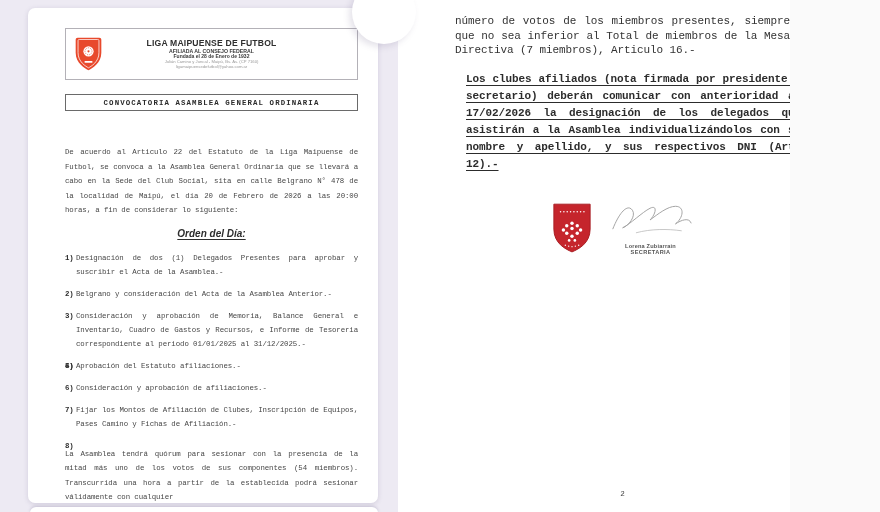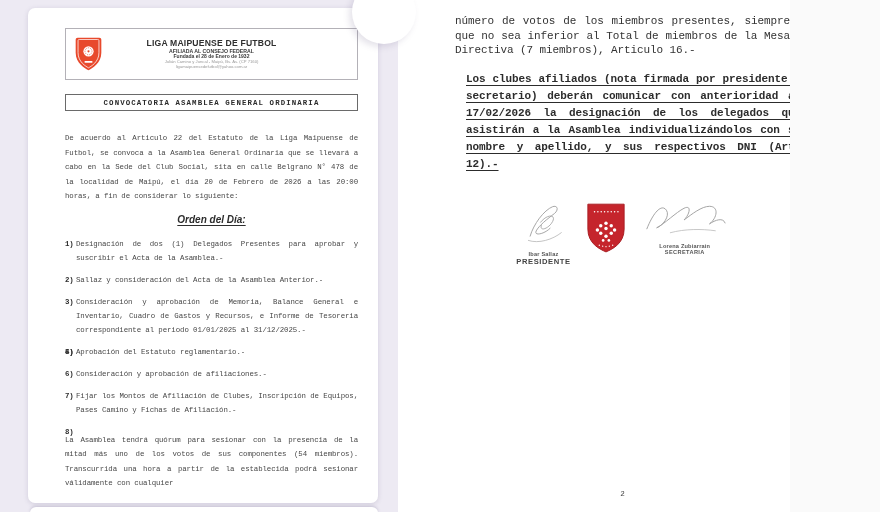--- a/index.html
+++ b/index.html
@@ -17,21 +17,21 @@
   
   .header-box{display:flex;align-items:center;border:1px solid #b3b1b7;height:50px;
               position:relative;margin-bottom:14px;background:#fff;}
   .logo{margin-left:9px;flex:0 0 auto;}
   .header-text{position:absolute;left:0;right:0;text-align:center;line-height:1.18;}
   .ht1{font-size:8.6px;font-weight:bold;color:#2f2f2f;letter-spacing:.2px;}
   .ht2{font-size:5.2px;font-weight:bold;color:#3a3a3a;}
   .ht3{font-size:5px;font-weight:bold;color:#3a3a3a;}
   .ht4,.ht5{font-size:4.2px;color:#9a9a9a;}
   .title-box{border:1px solid #6a6a6a;height:15px;display:flex;align-items:center;justify-content:center;
-             margin-bottom:20px;font-family:"Liberation Mono","DejaVu Sans Mono",monospace;
+             margin-bottom:34px;font-family:"Liberation Mono","DejaVu Sans Mono",monospace;
              font-weight:bold;font-size:7.4px;letter-spacing:1.1px;color:#2b2b2b;}
   .doc{font-family:"Liberation Mono","DejaVu Sans Mono",monospace;color:#474747;
        font-size:7.4px;line-height:14.5px;letter-spacing:-.1px;text-align:justify;}
   .intro{margin:4px 0 10px 0;}
   .agenda-title{text-align:center;margin:0 0 12px 0;font-weight:bold;font-style:italic;
                 font-size:10px;color:#2d2d2d;}
   .agenda-title span{text-decoration:underline;text-underline-offset:2px;}
   .item{position:relative;padding-left:11px;margin-bottom:8px;line-height:14px;}
   .item .num{position:absolute;left:0;font-weight:bold;color:#2e2e2e;}
   .closing{margin:16px 0 0 0;}
@@ -86,32 +86,32 @@
     <div class="agenda-title">
       <span>Orden del Día:</span>
     </div>
 
     <div class="doc item">
       <span class="num">1)</span>
       <span class="txt">Designación de dos (1) Delegados Presentes para aprobar y suscribir el Acta de la Asamblea.-</span>
     </div>
     <div class="doc item">
       <span class="num">2)</span>
-      <span class="txt">Sallaz y consideración del Acta de la Asamblea Anterior.-</span>
+      <span class="txt">Belgrano y consideración del Acta de la Asamblea Anterior.-</span>
     </div>
     <div class="doc item">
       <span class="num">3)</span>
       <span class="txt">Consideración y aprobación de Memoria, Balance General e Inventario, Cuadro de Gastos y Recursos, e Informe de Tesoreria correspondiente al periodo 01/01/2025 al 31/12/2025.-</span>
     </div>
     <div class="doc item">
       <span class="num">4)</span>
     </div>
     <div class="doc item">
       <span class="num">5)</span>
-      <span class="txt">Aprobación del Estatuto reglamentario.-</span>
+      <span class="txt">Aprobación del Estatuto afiliaciones.-</span>
     </div>
     <div class="doc item">
       <span class="num">6)</span>
       <span class="txt">Consideración y aprobación de afiliaciones.-</span>
     </div>
     <div class="doc item">
       <span class="num">7)</span>
       <span class="txt">Fijar los Montos de Afiliación de Clubes, Inscripción de Equipos, Pases Camino y Fichas de Afiliación.-</span>
     </div>
     <div class="doc item">
@@ -124,29 +124,20 @@
 
   <div class="page-curl"></div>
   <div class="next-page-peek"></div>
 
   <div class="page2">
     <p class="p2doc p2a">número de votos de los miembros presentes, siempre que no sea inferior al Total de miembros de la Mesa Directiva (7 miembros), Articulo 16.-</p>
     <p class="p2doc p2b">Los clubes afiliados (nota firmada por presidente y secretario) deberán comunicar con anterioridad al 17/02/2026 la designación de los delegados que asistirán a la Asamblea individualizándolos con su nombre y apellido, y sus respectivos DNI (Art. 12).-</p>
 
     <div class="sig-row">
 
-      <div class="sig-block">
-        <svg width="52" height="50" viewBox="0 0 60 56">
-          <path d="M14 42 C18 28 30 12 40 8 C46 6 47 12 42 16 C34 22 24 30 21 36 C18 42 30 40 37 33" fill="none" stroke="#a3a3a3" stroke-width="1.1" stroke-linecap="round"></path>
-          <path d="M26 26 C34 16 44 17 40 25 C36 33 24 38 27 29" fill="none" stroke="#a3a3a3" stroke-width="1" stroke-linecap="round"></path>
-          <path d="M12 47 C24 51 40 46 50 38" fill="none" stroke="#b3b3b3" stroke-width=".9" stroke-linecap="round"></path>
-        </svg>
-        <div class="sig-name">Ibar Sallaz</div>
-        <div class="sig-role-lg">PRESIDENTE</div>
-      </div>
 
       <div class="stamp-wrap">
         <svg width="42" height="56" viewBox="0 0 44 58">
           <path d="M3 3 h38 v26 c0 15 -12 21 -19 24 c-7 -3 -19 -9 -19 -24 z" fill="#c5252c" stroke="#a81e24" stroke-width="1"></path>
           <g fill="#ffffff">
             <circle cx="10" cy="11" r=".8"></circle>
               <circle cx="13.5" cy="11" r=".8"></circle>
               <circle cx="17" cy="11" r=".8"></circle>
             <circle cx="20.5" cy="11" r=".8"></circle>
               <circle cx="24" cy="11" r=".8"></circle>

